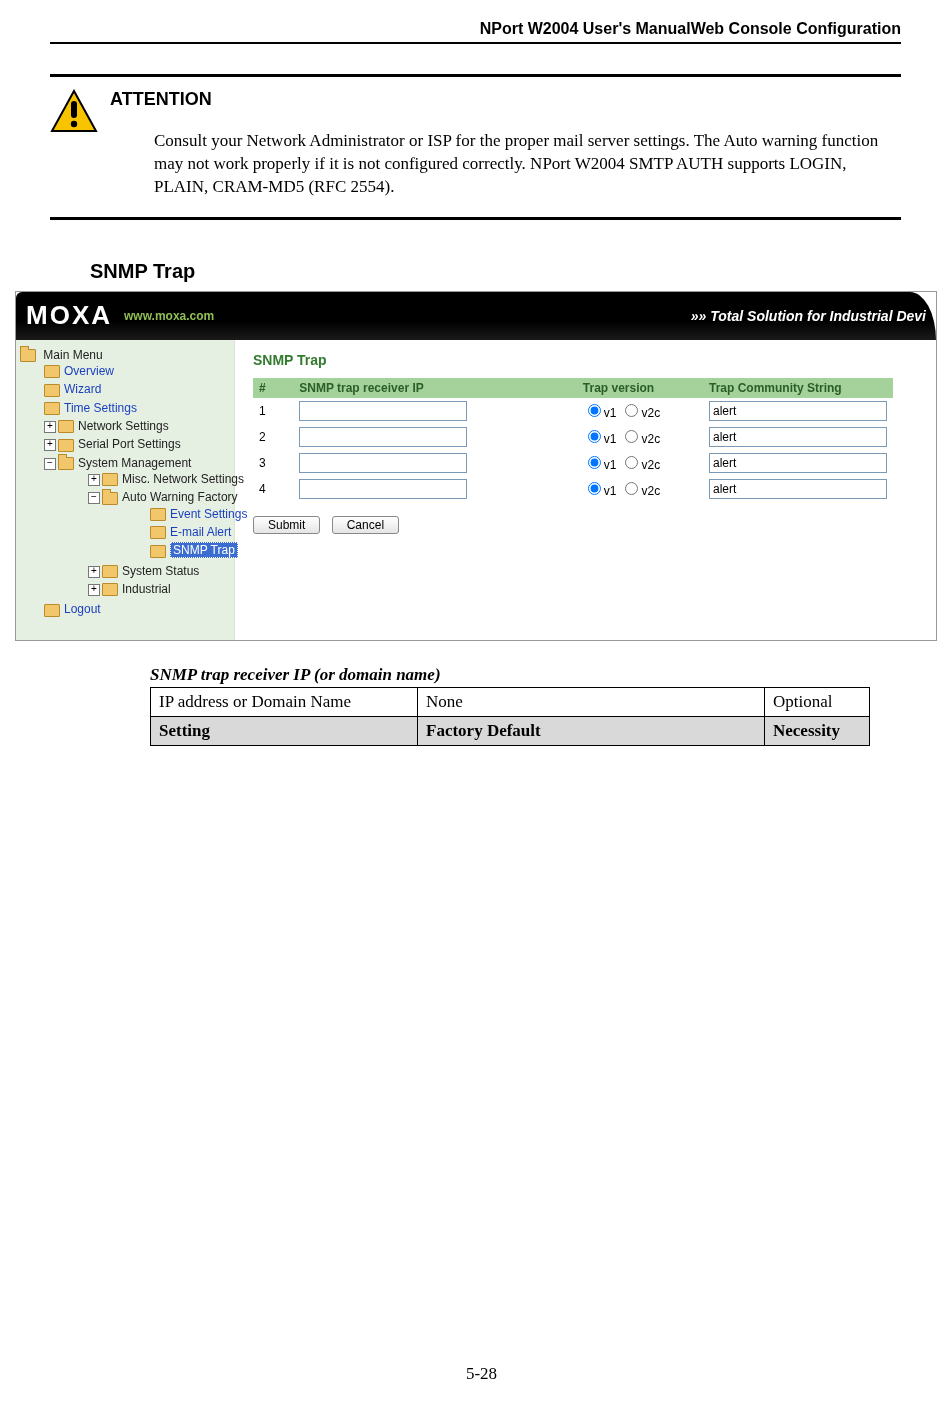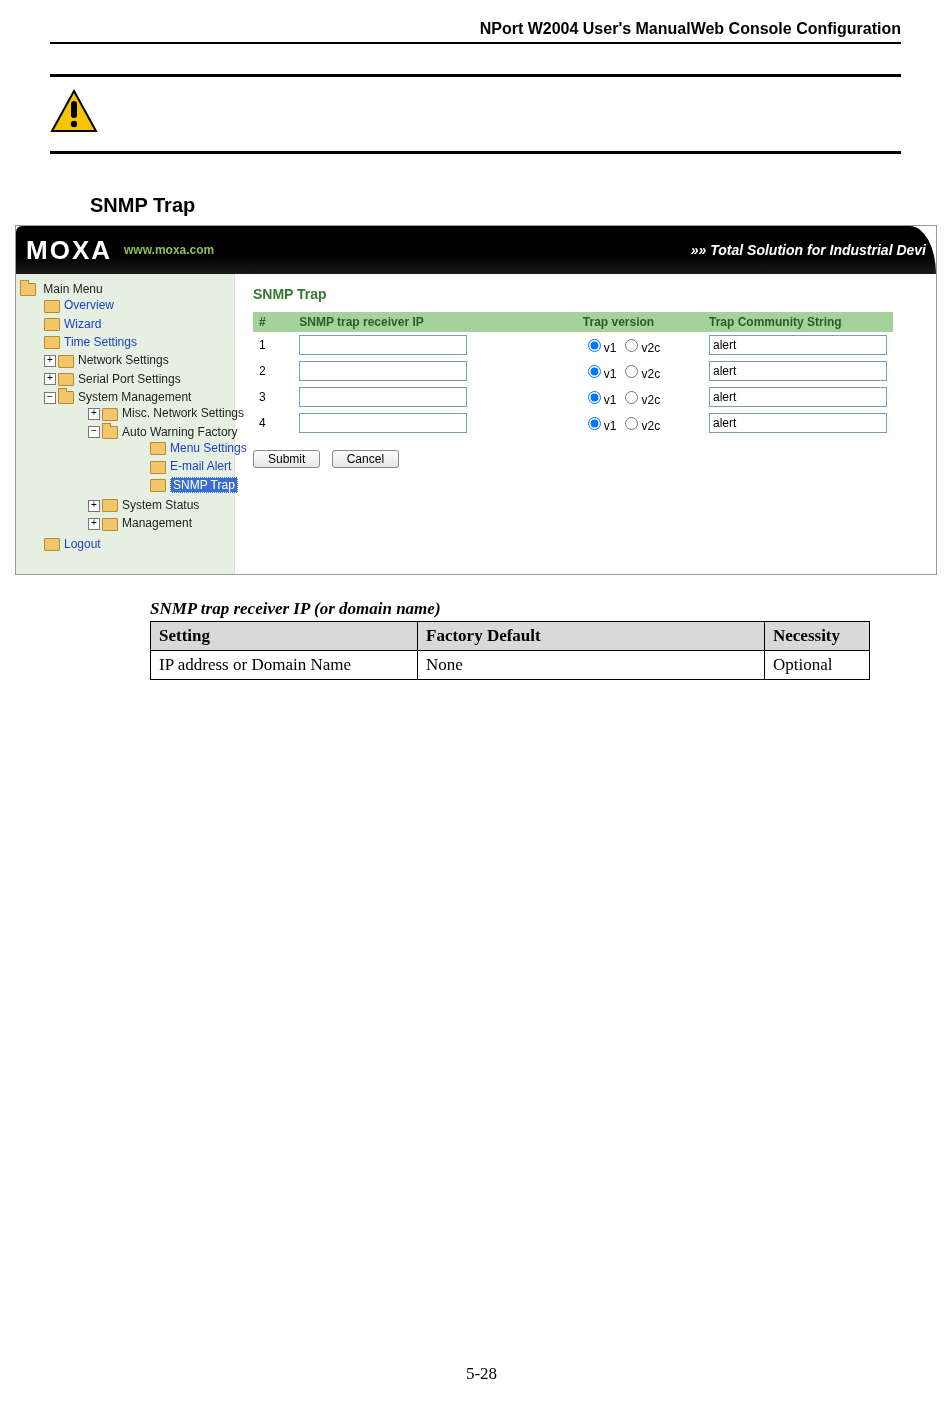--- a/index.html
+++ b/index.html
@@ -262,20 +262,22 @@
   </div>
   <hr class="hr-thick">
 
   <div class="attention-box">
     <svg class="warn-icon" viewBox="0 0 48 44">
       <polygon points="24,2 46,42 2,42" fill="#f8c400" stroke="#000" stroke-width="2"></polygon>
       <rect x="21" y="12" width="6" height="17" rx="3" fill="#000"></rect>
       <circle cx="24" cy="35" r="3.2" fill="#000"></circle>
     </svg>
     <div style="flex:1">
+      <div class="attention-title">ATTENTION</div>
+      <div class="attention-body">Consult your Network Administrator or ISP for the proper mail server settings. The Auto warning function may not work properly if it is not configured correctly. NPort W2004 SMTP AUTH supports LOGIN, PLAIN, CRAM-MD5 (RFC 2554).</div>
     </div>
   </div>
 
   <div class="section-title">SNMP Trap</div>
 
   <div class="screenshot">
     <div class="moxa-banner">
       <div class="moxa-logo">
         <span class="moxa-word">MOXA</span>
         <span class="moxa-url">www.moxa.com</span>
@@ -296,27 +298,27 @@
               <li><span class="folder-ico"></span><a class="nav-link">Overview</a></li>
               <li><span class="folder-ico"></span><a class="nav-link">Wizard</a></li>
               <li><span class="folder-ico"></span><a class="nav-link">Time Settings</a></li>
               <li><span class="tree-toggle">+</span><span class="folder-ico"></span><span class="nav-text">Network Settings</span></li>
               <li><span class="tree-toggle">+</span><span class="folder-ico"></span><span class="nav-text">Serial Port Settings</span></li>
               <li><span class="tree-toggle">−</span><span class="folder-ico open"></span><span class="nav-text">System Management</span>
                 <ul class="lvl2">
                   <li><span class="tree-toggle">+</span><span class="folder-ico"></span><span class="nav-text">Misc. Network Settings</span></li>
                   <li><span class="tree-toggle">−</span><span class="folder-ico open"></span><span class="nav-text">Auto Warning Factory</span>
                     <ul class="lvl3">
-                      <li><span class="folder-ico"></span><a class="nav-link">Menu Settings</a></li>
+                      <li><span class="folder-ico"></span><a class="nav-link">Event Settings</a></li>
                       <li><span class="folder-ico"></span><a class="nav-link">E-mail Alert</a></li>
                       <li><span class="folder-ico"></span><span class="nav-selected">SNMP Trap</span></li>
                     </ul>
                   </li>
                   <li><span class="tree-toggle">+</span><span class="folder-ico"></span><span class="nav-text">System Status</span></li>
-                  <li><span class="tree-toggle">+</span><span class="folder-ico"></span><span class="nav-text">Management</span></li>
+                  <li><span class="tree-toggle">+</span><span class="folder-ico"></span><span class="nav-text">Industrial</span></li>
                 </ul>
               </li>
               <li><span class="folder-ico"></span><a class="nav-link">Logout</a></li>
             </ul>
           </li>
         </ul>
       </div>
 
       <div class="content-pane">
         <div class="pane-title">SNMP Trap</div>
@@ -359,26 +361,26 @@
           <button class="win-btn">Cancel</button>
         </div>
       </div>
     </div>
   </div>
 
   <div class="caption">SNMP trap receiver IP (or domain name)</div>
   <table class="settings-table">
     <tbody>
         <tr>
+      <td>IP address or Domain Name</td>
+      <td>None</td>
+      <td>Optional</td>
+    </tr>
+    <tr>
       <th style="width:250px">Setting</th>
       <th style="width:330px">Factory Default</th>
       <th>Necessity</th>
     </tr>
-    <tr>
-      <td>IP address or Domain Name</td>
-      <td>None</td>
-      <td>Optional</td>
-    </tr>
   </tbody>
     </table>
 
   <div class="page-number">5-28</div>
 </div>
 
 </body></html>

